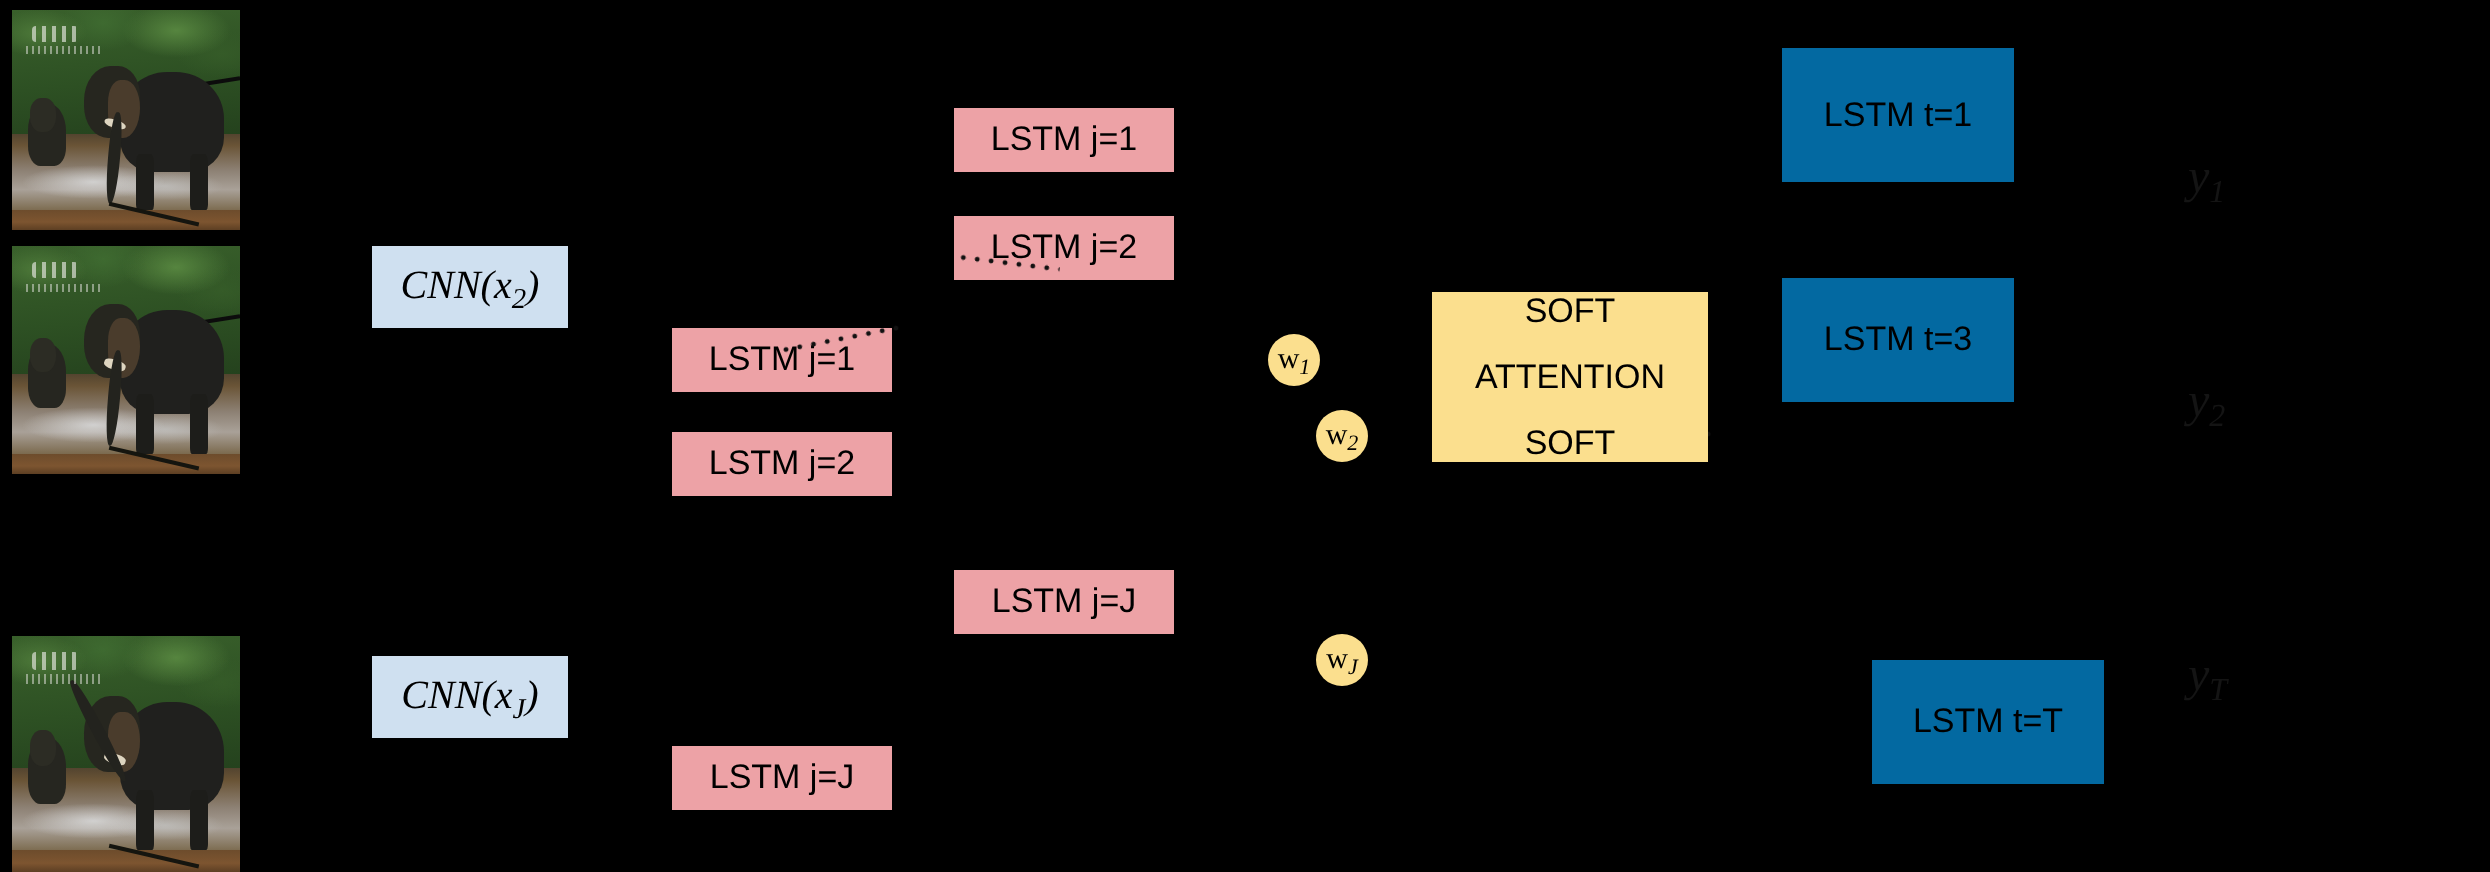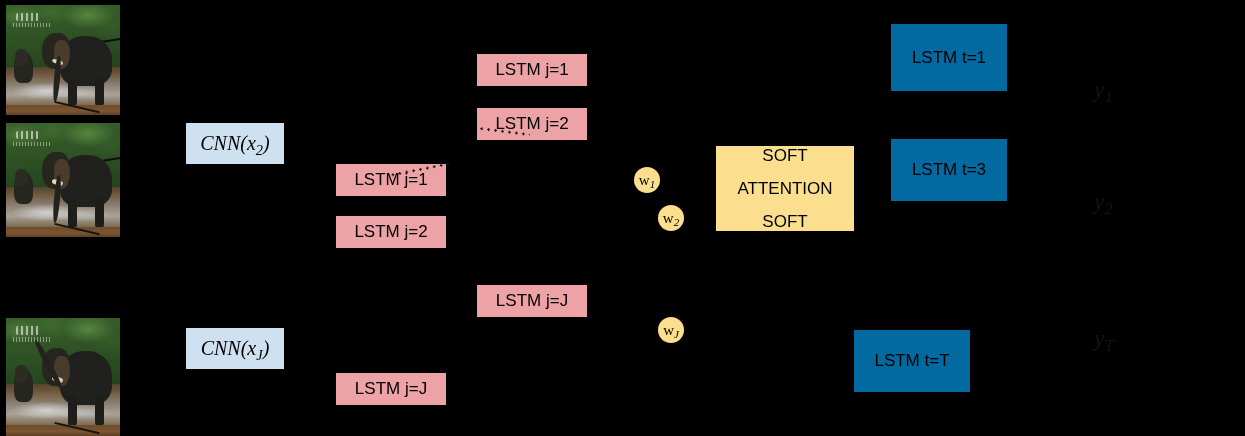--- a/index.html
+++ b/index.html
@@ -387,21 +387,21 @@
     <span class="ln">ATTENTION</span>
     <span class="ln">SOFT</span>
   </div>
 
   <div class="node node-lstm-t" style="left:891px; top:24px; width:116px; height:67px;">
     <span>LSTM t=1</span>
   </div>
   <div class="node node-lstm-t" style="left:891px; top:139px; width:116px; height:62px;">
     <span>LSTM t=3</span>
   </div>
-  <div class="node node-lstm-t" style="left:854px; top:330px; width:116px; height:62px;">
+  <div class="node node-lstm-t" style="left:936px; top:330px; width:116px; height:62px;">
     <span>LSTM t=T</span>
   </div>
 
   <div class="ylabel" style="left:1094px; top:76px;">
     <span>y</span><span class="sub">1</span>
   </div>
   <div class="ylabel" style="left:1094px; top:188px;">
     <span>y</span><span class="sub">2</span>
   </div>
   <div class="ylabel" style="left:1094px; top:325px;">

